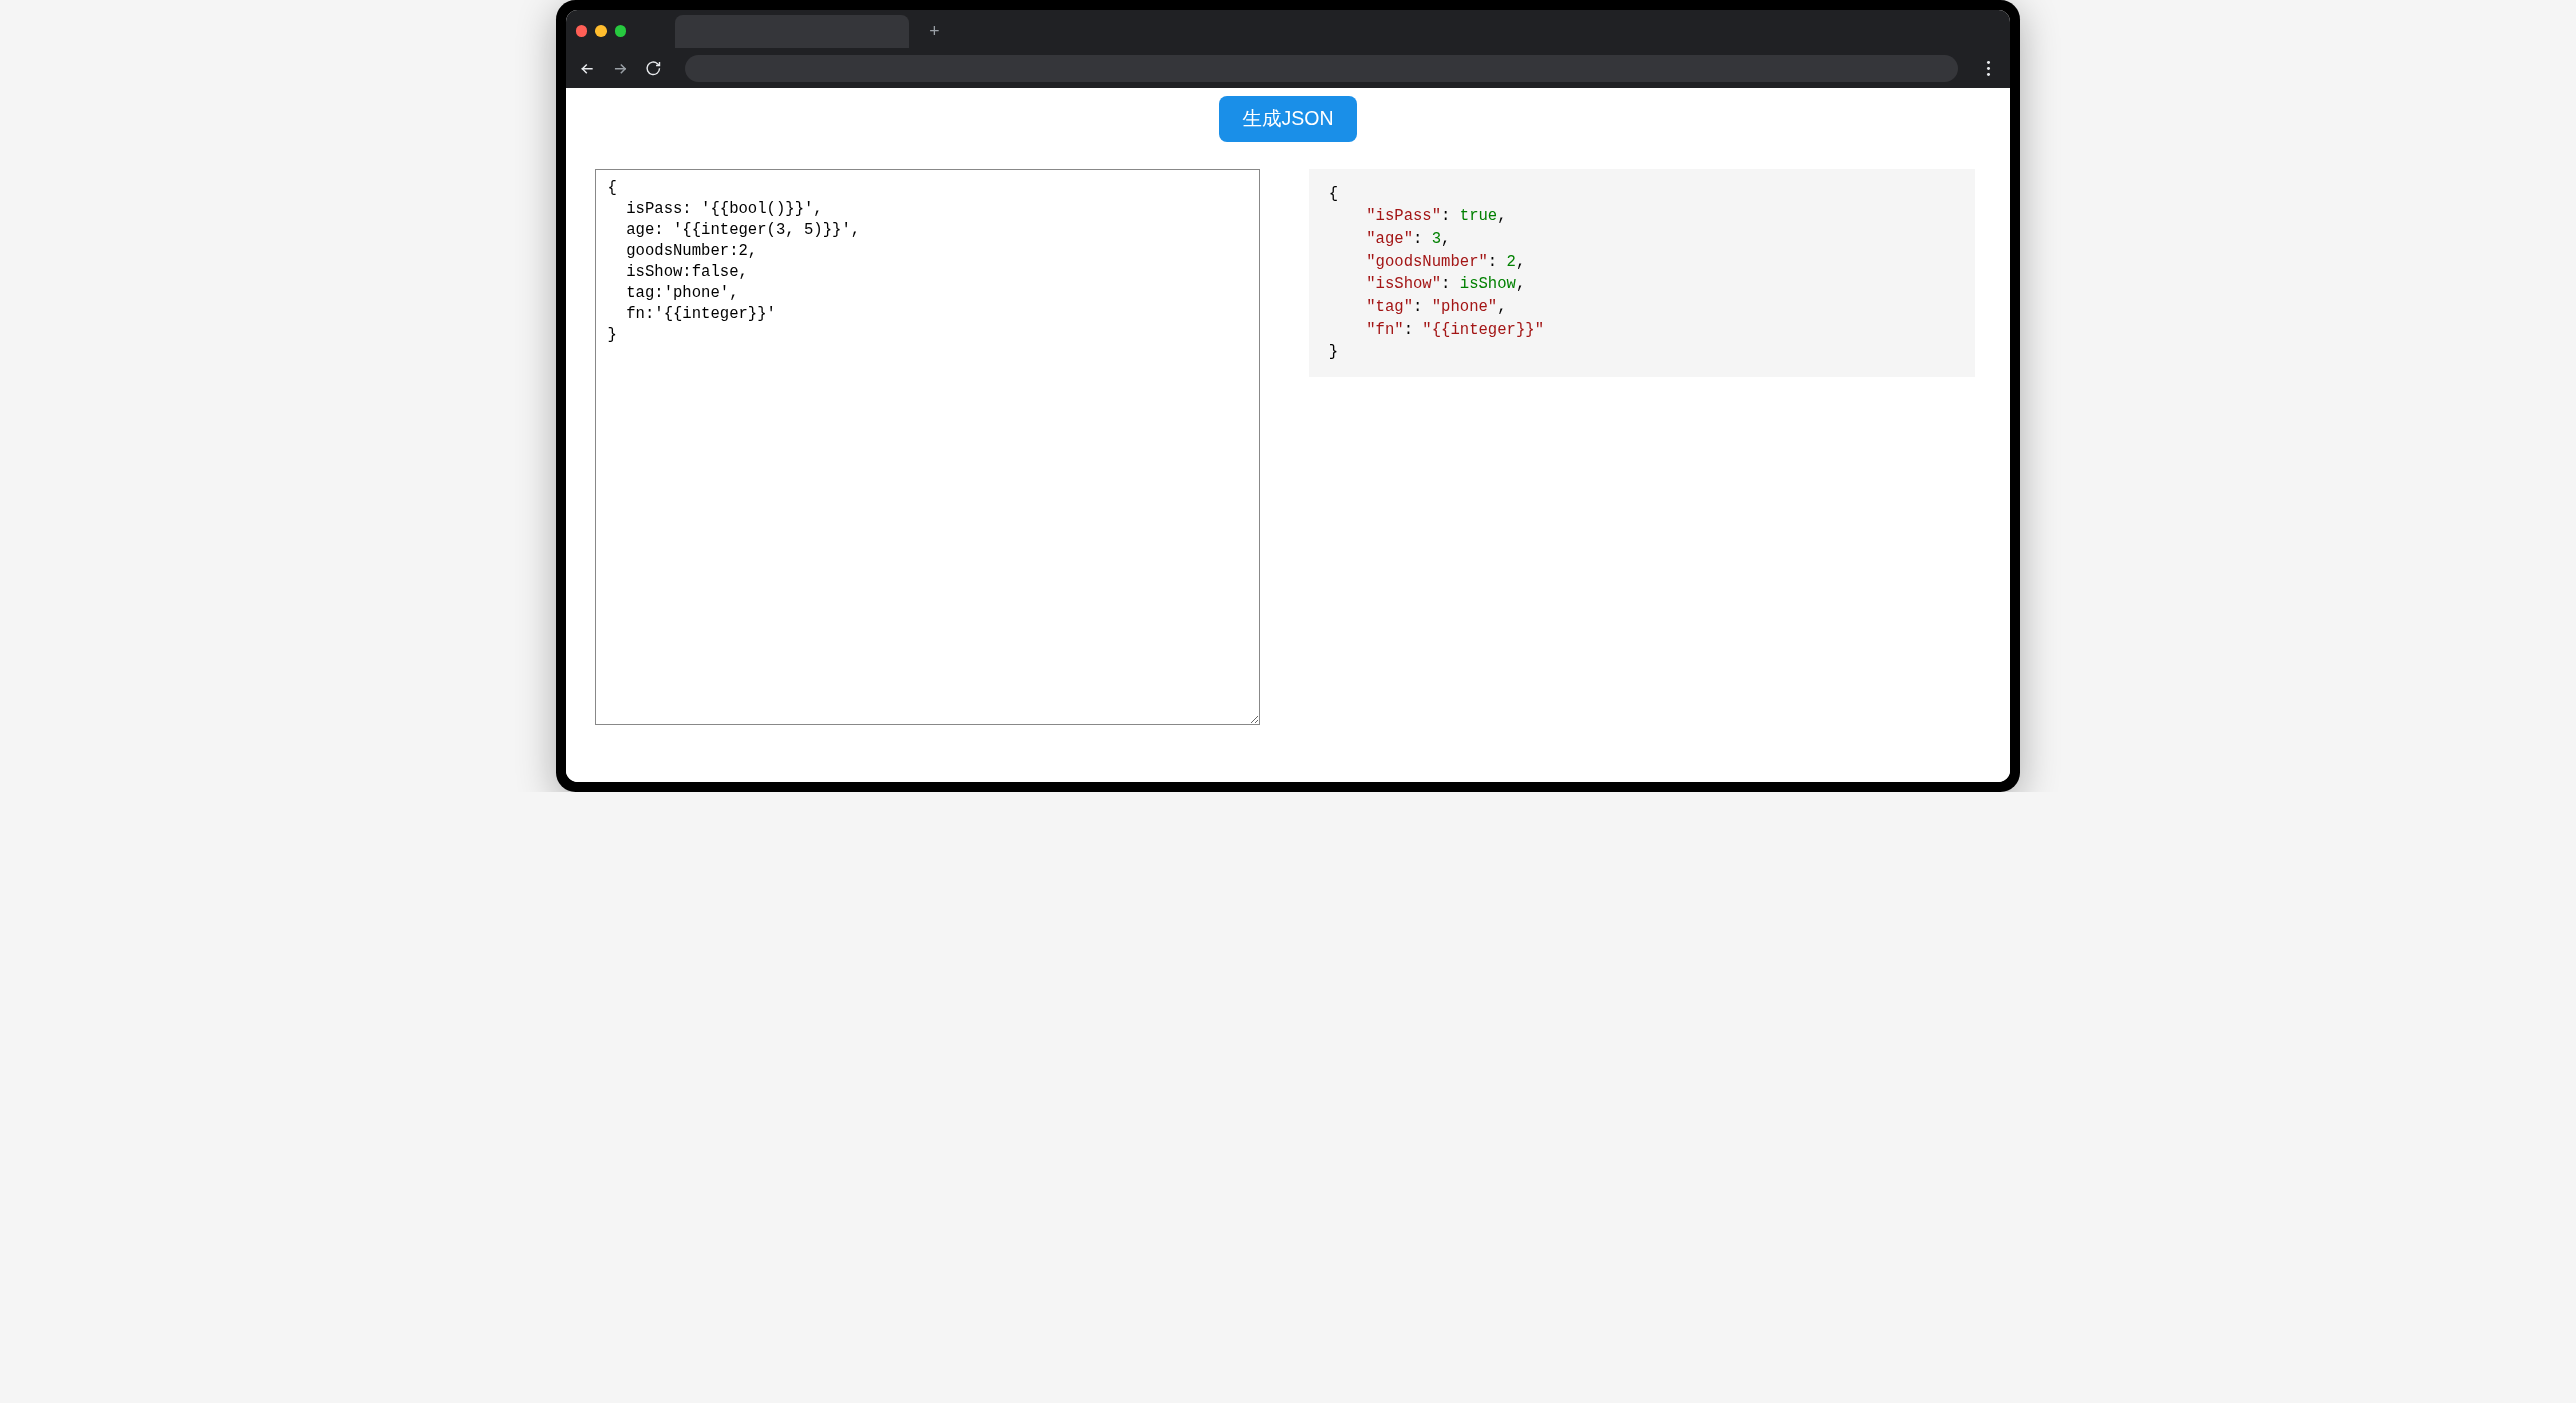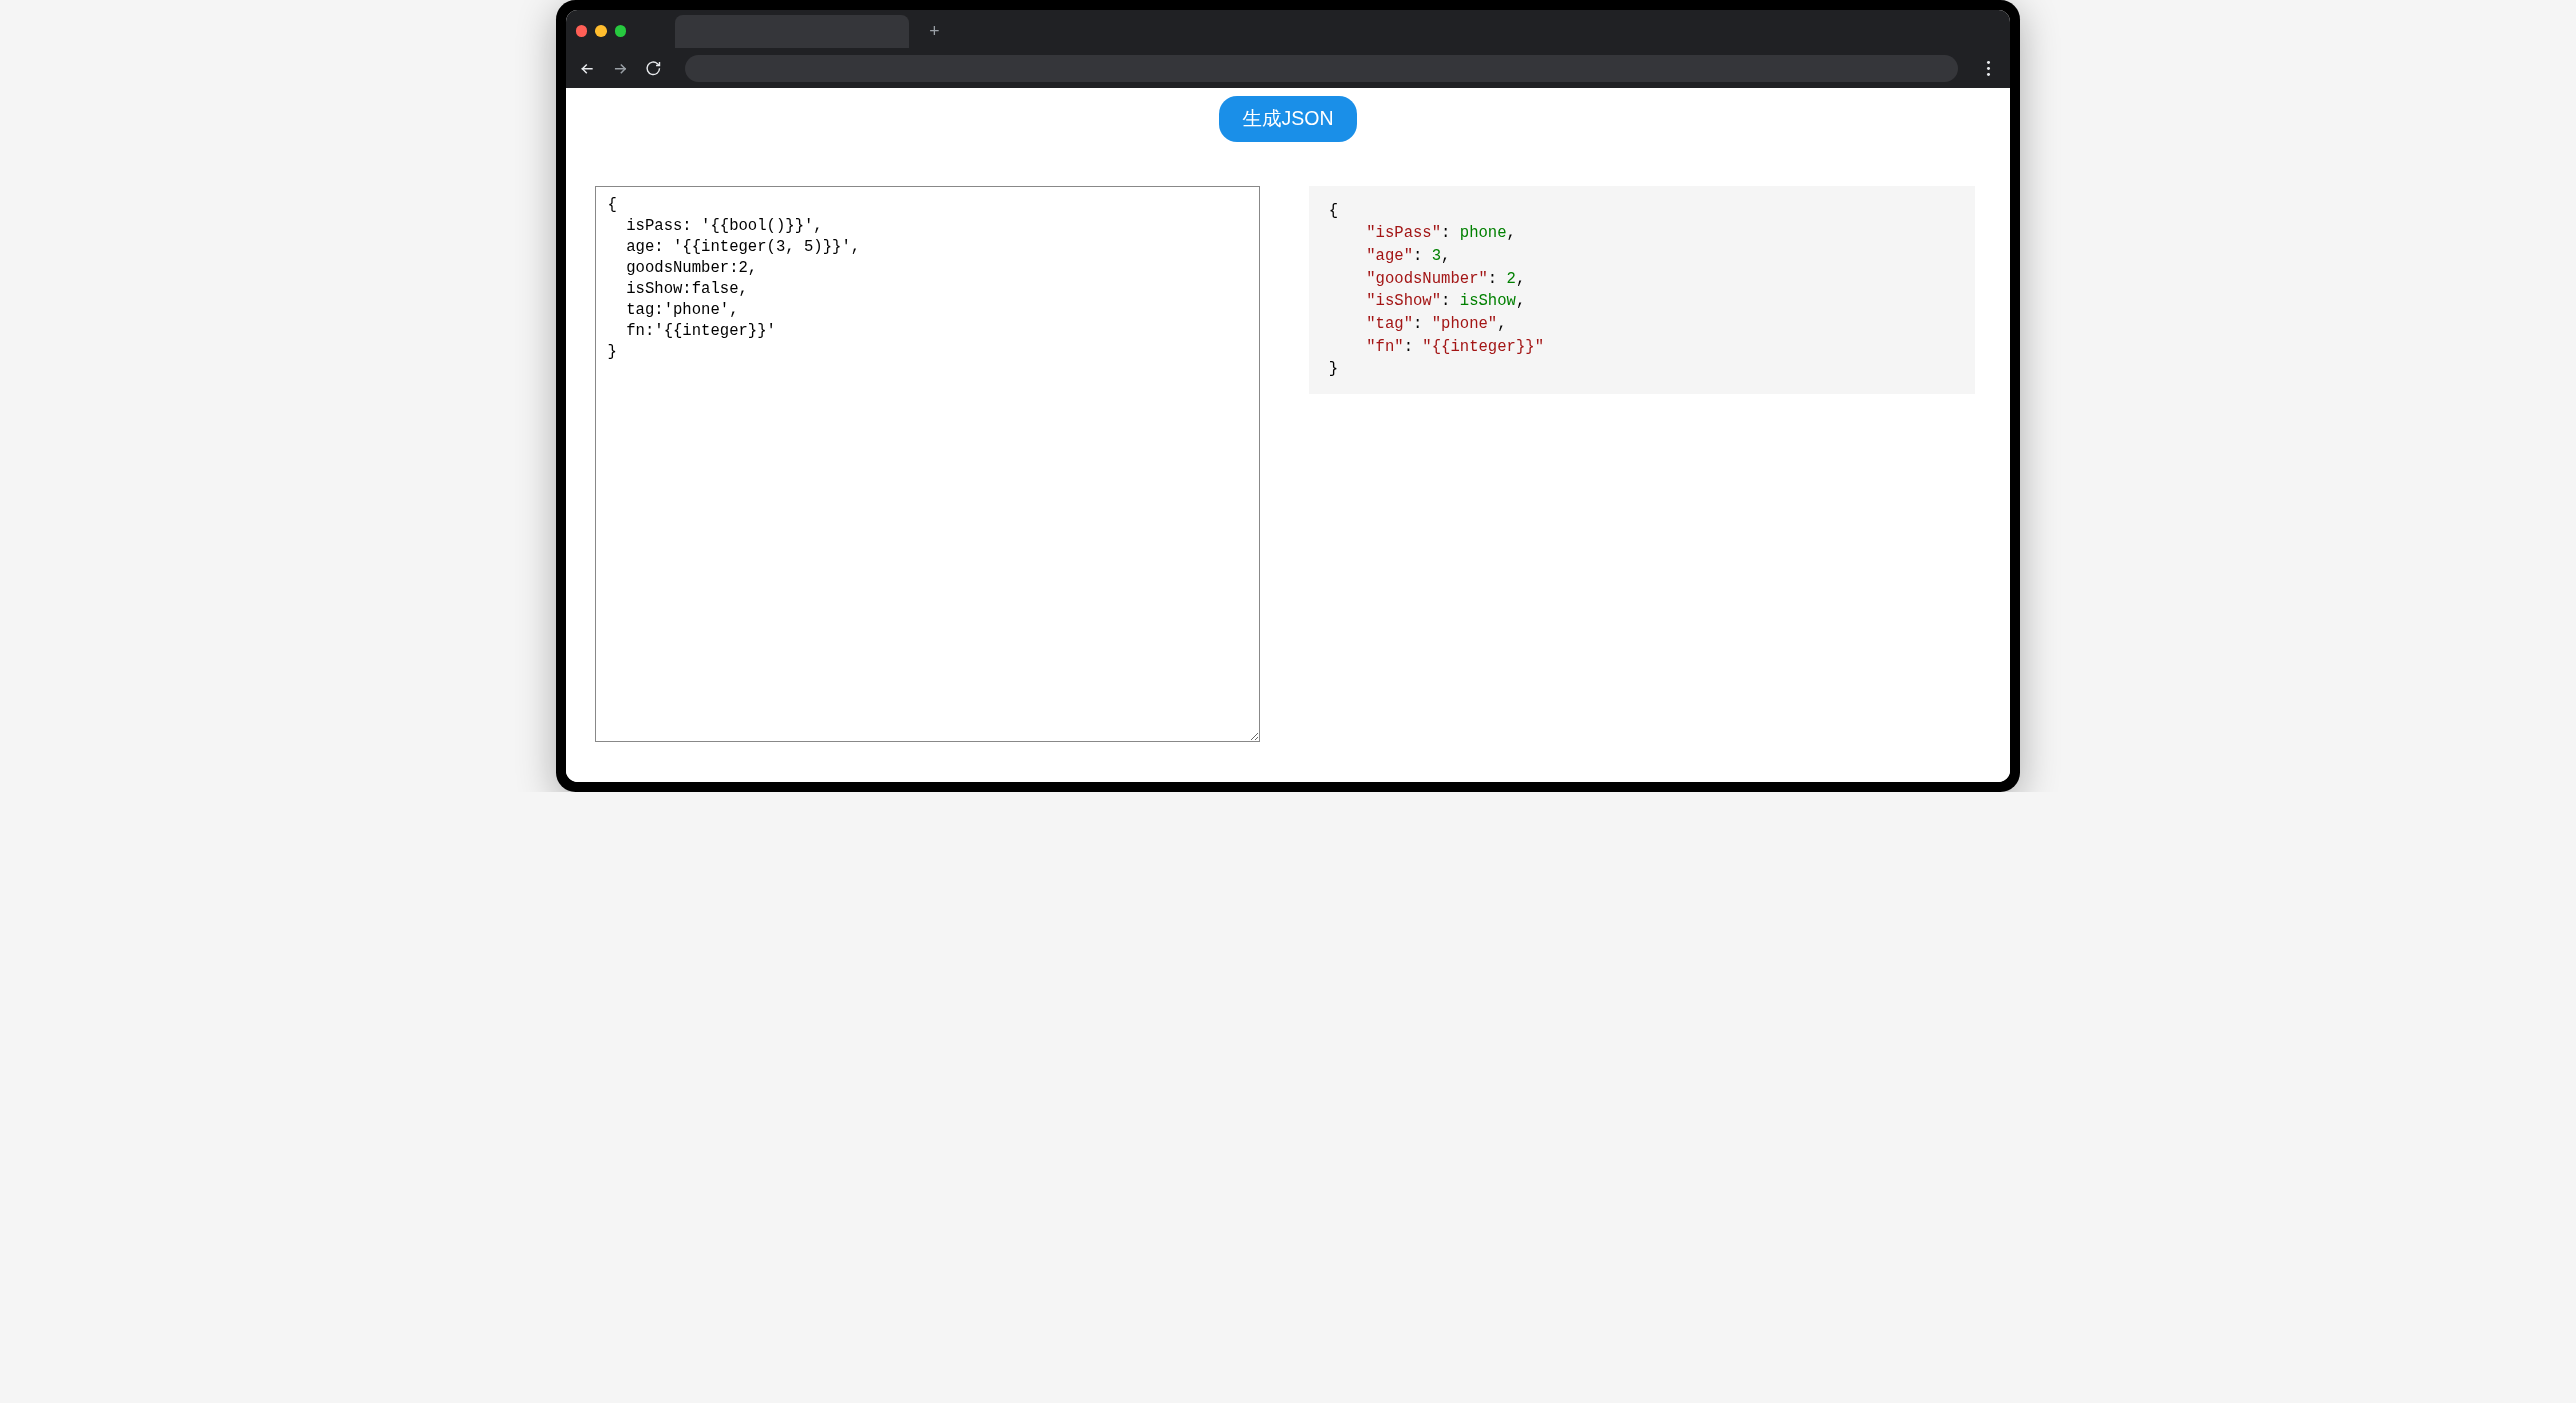--- a/index.html
+++ b/index.html
@@ -117,25 +117,25 @@
   border-radius: 50%;
 }
 .page-content {
   flex: 1;
   background: #fff;
   overflow: auto;
   padding: 7.8px 29px 29px 29px;
 }
 .gen-btn {
   display: block;
-  margin: 0 auto 44px auto;
+  margin: 0 auto 27px auto;
   background: #1a8fe8;
   color: #fff;
   border: none;
-  border-radius: 18px;
+  border-radius: 8px;
   padding: 9.8px 23.4px;
   font-size: 19.5px;
   cursor: pointer;
 }
 .panels {
   display: flex;
   gap: 49px;
   width: 100%;
 }
 .left-panel {
@@ -230,21 +230,21 @@
   isPass: '{{bool()}}',
   age: '{{integer(3, 5)}}',
   goodsNumber:2,
   isShow:false,
   tag:'phone',
   fn:'{{integer}}'
 }</textarea>
         </div>
         <div class="right-panel">
           <div class="output-box" id="output-box"><span class="tok-punc">{</span>
-    <span class="tok-key">"isPass"</span><span class="tok-punc">: </span><span class="tok-bool">phone</span><span class="tok-punc">,</span>
+    <span class="tok-key">"isPass"</span><span class="tok-punc">: </span><span class="tok-bool">true</span><span class="tok-punc">,</span>
     <span class="tok-key">"age"</span><span class="tok-punc">: </span><span class="tok-num">3</span><span class="tok-punc">,</span>
     <span class="tok-key">"goodsNumber"</span><span class="tok-punc">: </span><span class="tok-num">2</span><span class="tok-punc">,</span>
     <span class="tok-key">"isShow"</span><span class="tok-punc">: </span><span class="tok-bool">isShow</span><span class="tok-punc">,</span>
     <span class="tok-key">"tag"</span><span class="tok-punc">: </span><span class="tok-str">"phone"</span><span class="tok-punc">,</span>
     <span class="tok-key">"fn"</span><span class="tok-punc">: </span><span class="tok-str">"{{integer}}"</span>
 <span class="tok-punc">}</span></div>
         </div>
       </div>
     </div>
 

